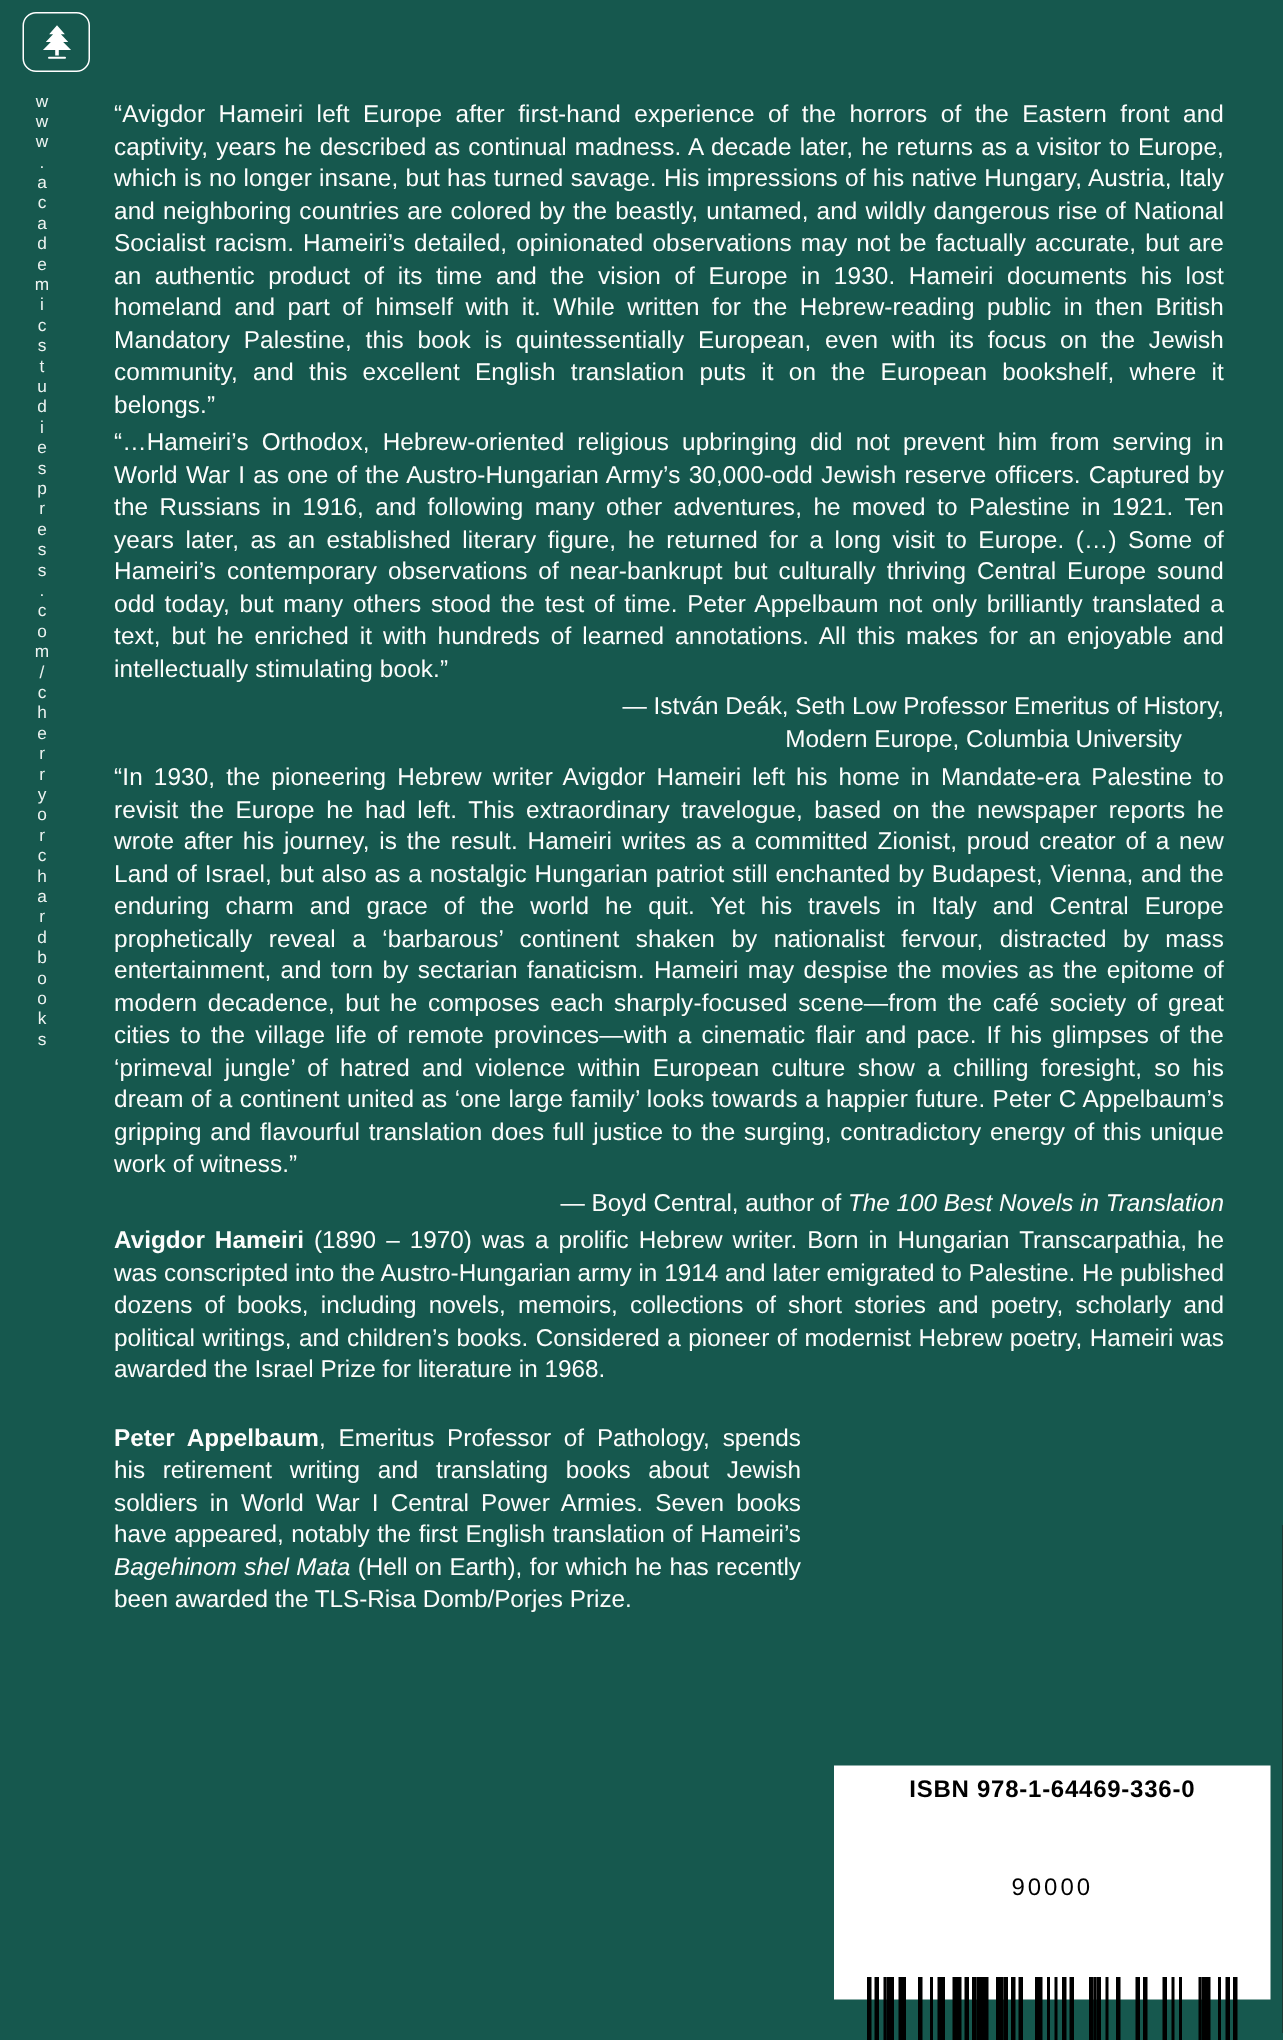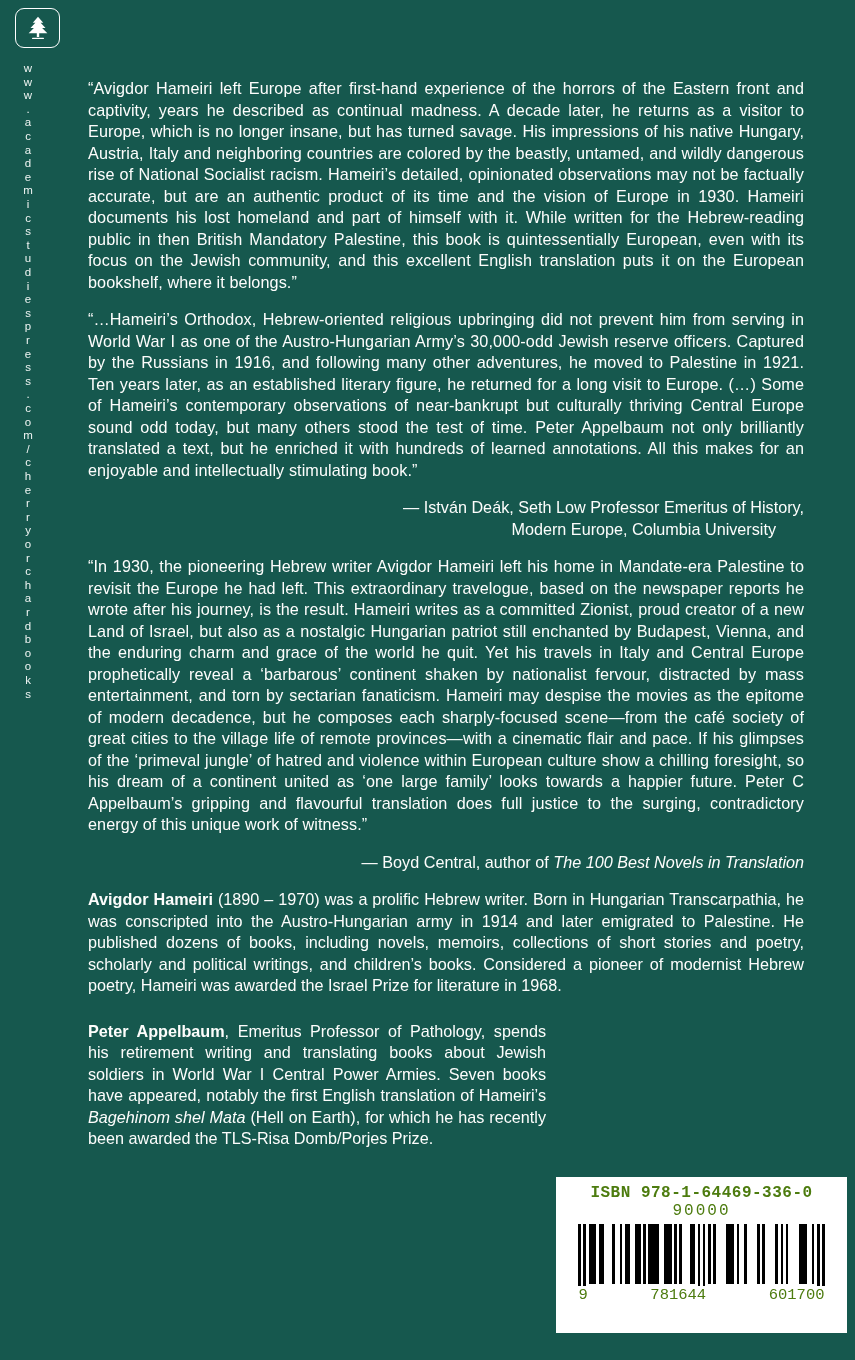--- a/index.html
+++ b/index.html
@@ -25,21 +25,21 @@
     position:absolute; left:22px; top:62px;
     writing-mode:vertical-rl; text-orientation:upright;
     font-size:11.5px; letter-spacing:1.6px;
     color:#eef4f2;
     white-space:nowrap;
   }
   
   .content {
     position:absolute; left:72px; top:62px; width:748px; height:1292px;
   }
-  .content p { margin:16px; }
+  .content p { margin:4px; }
   .blurb-text {
     text-align:justify;
     font-size:16.2px; line-height:21.5px;
     letter-spacing:0.1px;
   }
   .attr {
     text-align:right;
     font-size:16.2px; line-height:21.5px;
     margin-top:22px;
   }
@@ -51,25 +51,26 @@
   }
   .bio b { font-weight:bold; }
   .bio-row { display:block; margin-top:24px; }
   .bio-avigdor { margin-top:44px; }
   .bio-peter { width:458px; }
   .italic { font-style:italic; }
   
   .barcode-panel {
     position:absolute; right:8px; top:1177px;
     width:291px; height:156px;
-    background:#ffffff; color:#4d7c0f;
+    background:#ffffff; color:#000000;
     box-sizing:border-box;
     display:flex; flex-direction:column; align-items:center;
     padding-top:7px;
-    font-family:Liberation Mono, monospace;
+    font-family:Liberation Sans, sans-serif;
+    gap:47px;
   }
   .isbn-line { font-size:16px; letter-spacing:0.5px; line-height:19px; font-weight:bold; }
   .addon-line { font-size:16px; line-height:17px; letter-spacing:2px; }
   .bars {
     margin-top:4px;
     display:flex; align-items:flex-start;
     height:72px;
   }
   .bars .m { flex:0 0 2.6px; height:60px; }
   .bars .m.on { background:#000; }

